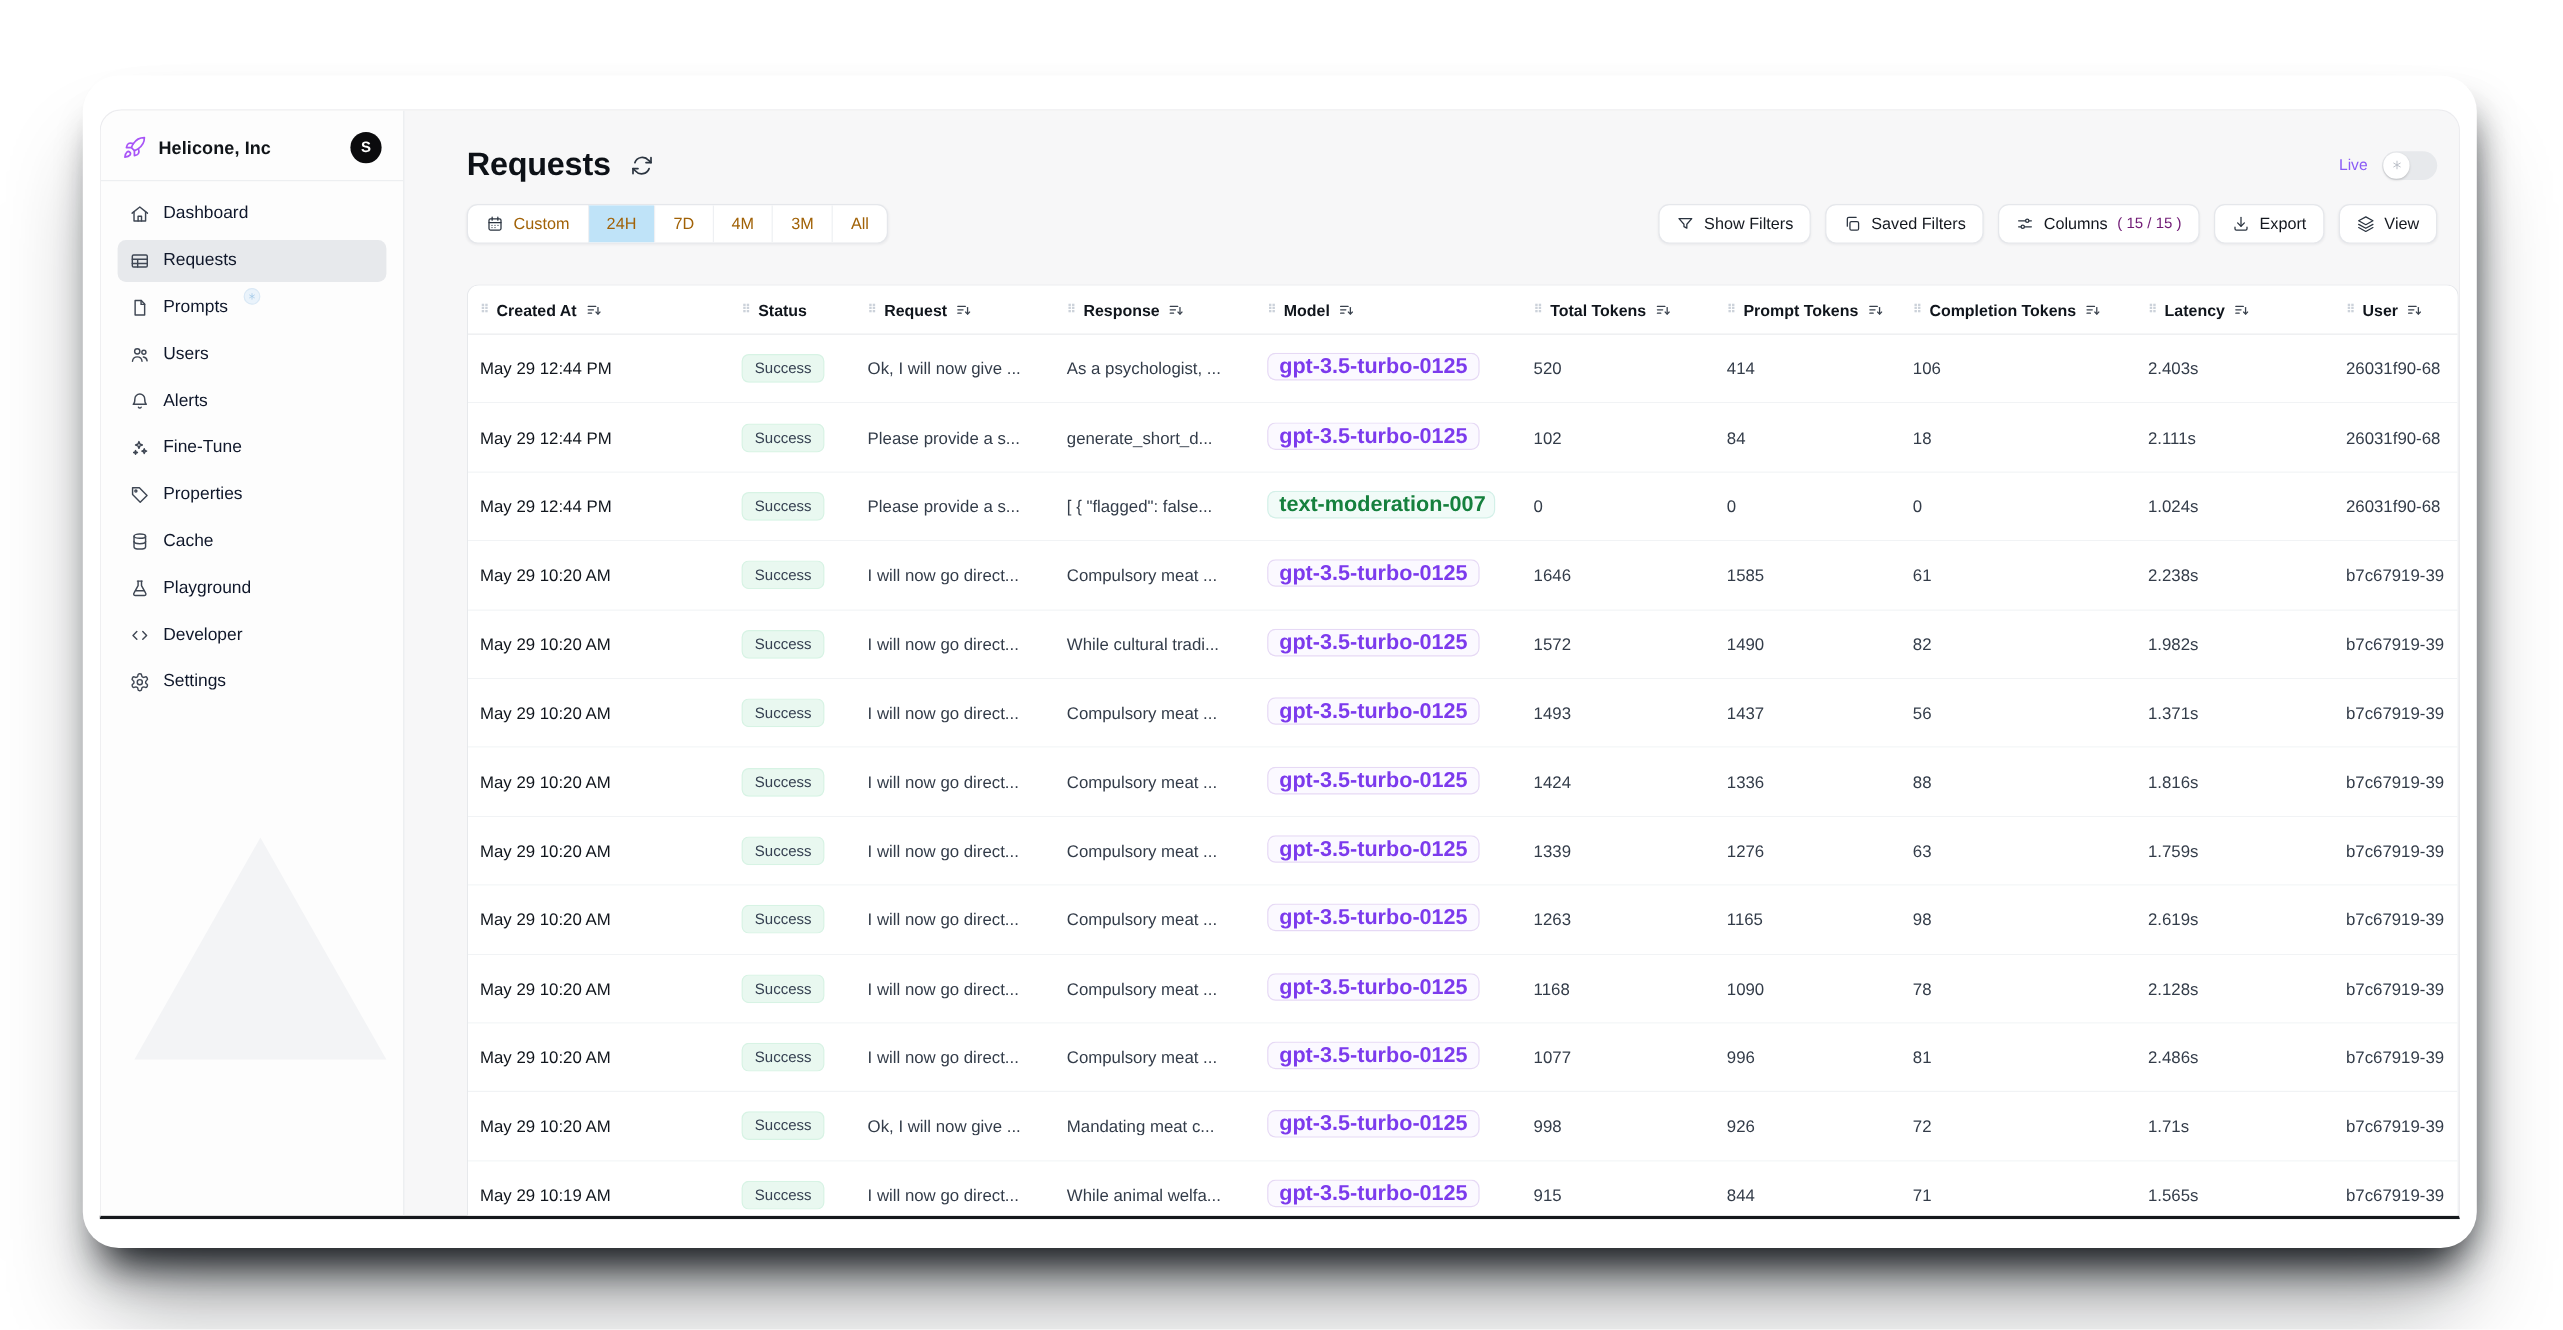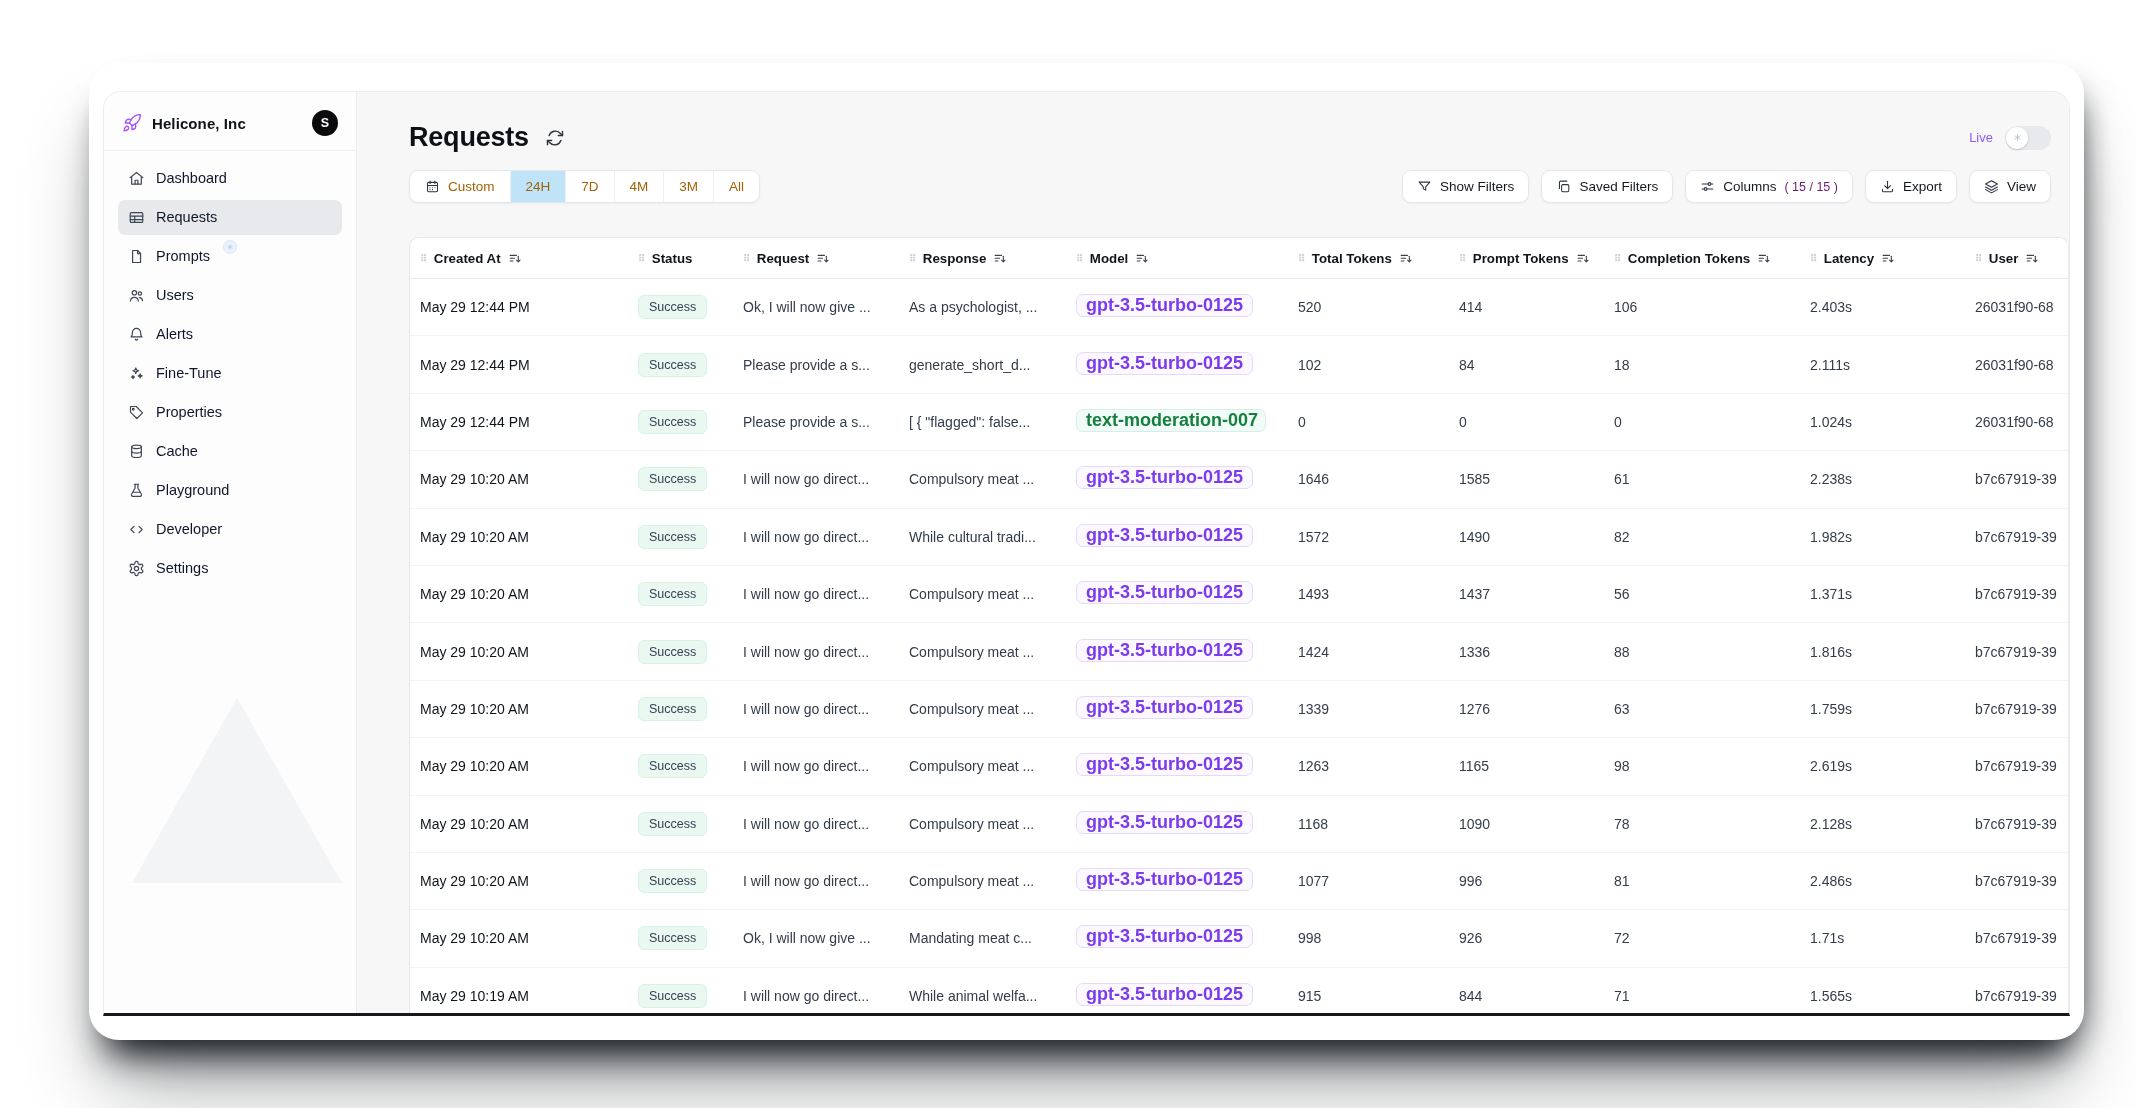--- a/index.html
+++ b/index.html
@@ -3,21 +3,21 @@
 <meta charset="utf-8">
 <style>
   * { box-sizing: border-box; margin: 0; padding: 0; }
   html,body { width:2136px; height:1108px; }
   body {
     font-family: "Liberation Sans", "DejaVu Sans", sans-serif;
     background:#ffffff; overflow:hidden; position:relative;
     -webkit-font-smoothing:antialiased;
   }
   .window {
-    position:absolute; left:89px; top:63px; width:1995px; height:977px;
+    position:absolute; left:69px; top:63px; width:1995px; height:977px;
     background:#ffffff; border-radius:30px;
     padding:28px 14px 24px 14px;
     box-shadow: 0 30px 34px -16px rgba(8,12,16,0.85),
                 0 58px 80px -20px rgba(8,12,16,0.42),
                 16px 12px 34px -20px rgba(8,12,16,0.55);
   }
   .app {
     height:100%; display:flex; background:#f7f7f8;
     border:1px solid #ececef; border-bottom:3px solid #15181c;
     border-radius:18px 18px 0 0; overflow:hidden;
@@ -80,21 +80,21 @@
   .range-seg {
     display:flex; align-items:center; gap:8px; padding:8px 15px;
     font-size:13.5px; font-weight:500; color:#a16207; border-left:1px solid #eef0f3; cursor:pointer;
     white-space:nowrap;
   }
   .range-seg:first-child { border-left:none; }
   .range-seg.active { background:#bfe3f8; }
   .range-seg .ic { width:15px; height:15px; color:#2b3440; }
   .actions { margin-left:auto; display:flex; gap:12px; }
   .btn {
-    display:inline-flex; align-items:flex-end; gap:8px; background:#fff;
+    display:inline-flex; align-items:flex-start; gap:8px; background:#fff;
     border:1px solid #e5e7eb; border-radius:9px; padding:8px 14px;
     font-size:13.5px; font-weight:500; color:#14181f; cursor:pointer;
     box-shadow:0 1px 2px rgba(16,24,40,.05); white-space:nowrap;
   }
   .btn .ic { width:15px; height:15px; color:#2b3440; }
   .btn .suffix { font-size:12.5px; color:#701a75; font-weight:400; }
   
   .table-card {
     margin-top:34px; flex:1; min-height:0; background:#fff;
     border:1px solid #e7e9ec; border-bottom:none; border-radius:10px 10px 0 0; overflow:hidden;

